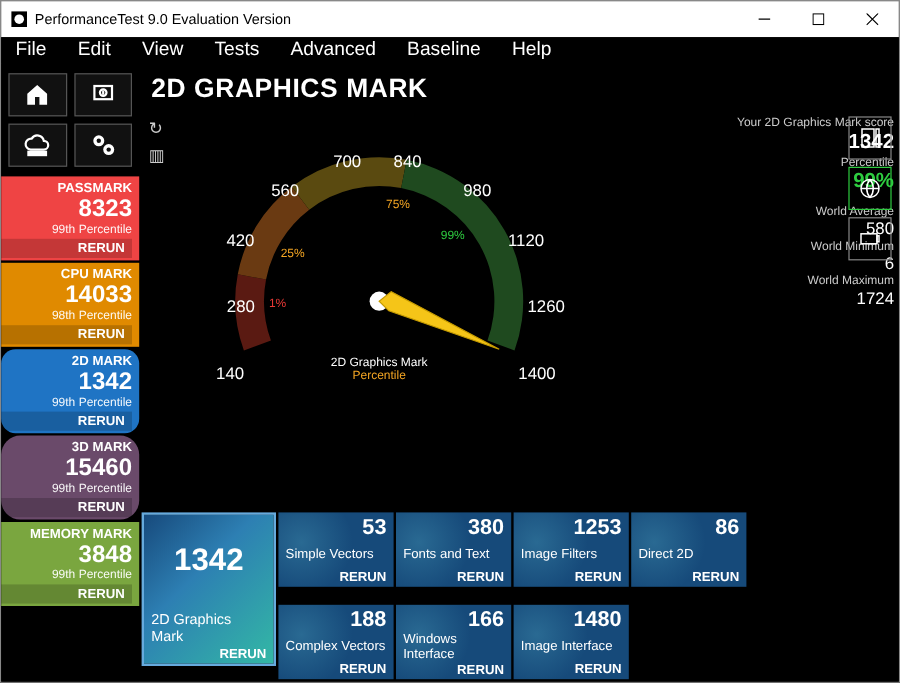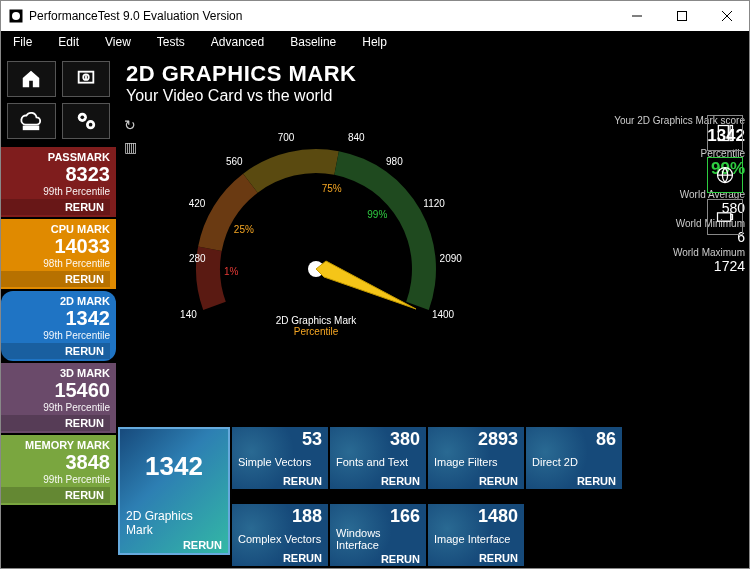--- a/index.html
+++ b/index.html
@@ -2,42 +2,42 @@
 <html><head>
 <meta charset="utf-8">
 <style>
 * { margin: 0; padding: 0; box-sizing: border-box; font-family: "Segoe UI", Arial, sans-serif; }
 body { background: #fff; }
 .window { width: 750px; height: 569px; background: #000; display: flex; flex-direction: column; border: 1px solid #888; }
 .titlebar { height: 30px; background: #fff; display: flex; align-items: center; padding: 0 0 0 8px; color: #000; font-size: 12px; }
 .titlebar .spacer { flex: 1; }
 .titlebar .winbtn { width: 45px; height: 30px; display: flex; align-items: center; justify-content: center; font-size: 14px; color: #000; }
 .titlebar .winbtn svg { width: 10px; height: 10px; }
-.menubar { height: 22px; background: #000; display: flex; align-items: center; padding: 0 4px; color: #fff; font-size: 12px; }
+.menubar { height: 22px; background: #000; display: flex; align-items: center; padding: 0 4px; color: #fff; font-size: 16px; }
 .menubar .menu-item { padding: 0 18px 0 8px; cursor: default; }
 .content { flex: 1; display: flex; }
 .sidebar { width: 115px; background: #000; display: flex; flex-direction: column; }
 .nav-icons { display: grid; grid-template-columns: 1fr 1fr; gap: 6px; padding: 8px 6px 6px 6px; }
 .nav-icon { height: 36px; background: #111; border: 1px solid #555; display: flex; align-items: center; justify-content: center; }
 .nav-icon svg { width: 22px; height: 22px; }
 .summary-card { margin: 2px 0; padding: 4px 6px 2px 0; color: #fff; text-align: right; position: relative; }
 .summary-card .label { font-size: 11px; font-weight: 600; }
 .summary-card .score { font-size: 20px; font-weight: 700; }
 .summary-card .pct { font-size: 10px; opacity: 0.95; margin-bottom: 2px; }
 .summary-card .rerun { font-size: 11px; font-weight: 700; background: rgba(0,0,0,0.18); padding: 2px 6px 2px 0; }
 .main { flex: 1; background: #000; display: flex; flex-direction: column; }
 .header { padding: 8px 10px 4px 10px; color: #fff; }
 .header h1 { font-size: 22px; font-weight: 600; letter-spacing: .5px; }
 .header p { font-size: 16px; font-weight: 300; }
 .mid { display: flex; flex: 1; }
 .gauge-wrap { flex: 1; position: relative; }
 .tool-icons { position: absolute; top: 8px; left: 8px; display: flex; flex-direction: column; gap: 6px; color: #ccc; }
 .tool-icons span { font-size: 14px; }
 .gauge { position: absolute; left: 50px; top: 0; width: 300px; height: 240px; }
-.gauge .tick-label { position: absolute; font-size: 10px; color: #fff; }
+.gauge .tick-label { position: absolute; font-size: 14px; color: #fff; margin-top: 12px; }
 .gauge .pct-label { position: absolute; font-size: 10px; }
 .gauge .center-caption { position: absolute; bottom: 12px; width: 100%; text-align: center; font-size: 10px; color: #fff; }
 .gauge .center-caption .subtitle { color: #f5a623; }
 .stats { width: 165px; padding: 6px 4px 0 0; color: #fff; }
 .stats .row { text-align: right; margin-bottom: 2px; }
 .stats .lbl { font-size: 10px; color: #ccc; }
 .stats .val { font-size: 17px; font-weight: 700; color: #fff; }
 .stats .val.green { color: #2ecc40; }
 .side-icon { width: 36px; height: 36px; border: 1px solid #888; display: flex; align-items: center; justify-content: center; }
 .side-icon svg { width: 20px; height: 20px; stroke: #fff; fill: none; stroke-width: 1.5; }
@@ -117,57 +117,56 @@
         <div class="nav-icon">
             <svg viewBox="0 0 24 24" fill="#fff">
               <circle cx="8" cy="8" r="5"></circle>
               <circle cx="8" cy="8" r="2" fill="#111"></circle>
               <circle cx="17" cy="16" r="5"></circle>
               <circle cx="17" cy="16" r="2" fill="#111"></circle>
             </svg>
           </div>
       </div>
       <div id="summary-list">
-          <div class="summary-card" style="background: #7f1d1d;">
+          <div class="summary-card" style="background: #ef4444;">
             <div class="label">PASSMARK</div>
     <div class="score">8323</div>
     <div class="pct">99th Percentile</div>
     <div class="rerun">RERUN</div>
           </div>
           <div class="summary-card" style="background: rgb(224, 138, 0);">
             <div class="label">CPU MARK</div>
     <div class="score">14033</div>
     <div class="pct">98th Percentile</div>
     <div class="rerun">RERUN</div>
           </div>
           <div class="summary-card" style="background: rgb(31, 116, 196); border-radius: 12px;">
             <div class="label">2D MARK</div>
     <div class="score">1342</div>
     <div class="pct">99th Percentile</div>
     <div class="rerun">RERUN</div>
           </div>
-          <div class="summary-card" style="background: rgb(106, 74, 106);">
+          <div class="summary-card" style="background: rgb(106, 74, 106); border-radius: 16px;">
             <div class="label">3D MARK</div>
     <div class="score">15460</div>
     <div class="pct">99th Percentile</div>
     <div class="rerun">RERUN</div>
           </div>
           <div class="summary-card" style="background: rgb(122, 166, 63);">
             <div class="label">MEMORY MARK</div>
     <div class="score">3848</div>
     <div class="pct">99th Percentile</div>
     <div class="rerun">RERUN</div>
           </div>
         </div>
     </div>
 
     <div class="main">
       <div class="header">
         <h1>2D GRAPHICS MARK</h1>
-        <p>Your Video Card vs the world</p>
       </div>
 
       <div class="mid" style="position:relative">
         <div class="gauge-wrap">
           <div class="tool-icons">
             <span>↻</span>
             <span>▥</span>
           </div>
           <div class="gauge">
             <svg width="300" height="230" viewBox="0 0 300 230">
@@ -179,24 +178,24 @@
                 </g>
               <circle cx="150" cy="160" r="8" fill="#fff"></circle>
               <polygon points="150,160 160,152 250,200 158,168" fill="#f5c518" stroke="#c49a00"></polygon>
             </svg>
             <div id="tick-labels">
                 <span class="tick-label" style="left:14.081188814688275px;top:199.8306992056396px">140</span>
                 <span class="tick-label" style="left:23px;top:143.61601562996123px">280</span>
                 <span class="tick-label" style="left:22.675197005519806px;top:89.26291169425048px">420</span>
                 <span class="tick-label" style="left:59.98074871182662px;top:46.51549217082416px">560</span>
                 <span class="tick-label" style="left:111.63168112125894px;top:23.037262994414846px">700</span>
-                <span class="tick-label" style="left:182px;top:23.037262994414846px">840</span>
+                <span class="tick-label" style="left:162px;top:23.037262994414846px">840</span>
                 <span class="tick-label" style="left:220.01925128817334px;top:46.5154921708241px">980</span>
                 <span class="tick-label" style="left:257.3248029944802px;top:89.26291169425045px">1120</span>
-                <span class="tick-label" style="left:273.5970541164842px;top:143.61601562996123px">2090</span>
+                <span class="tick-label" style="left:273.5970541164842px;top:143.61601562996123px">1260</span>
                 <span class="tick-label" style="left:265.9188111853117px;top:199.8306992056396px">1400</span>
                 <span class="pct-label" style="left:58.07192793189361px;top:157.4338036057944px;color:#e53935">1%</span>
                 <span class="pct-label" style="left:67.86881702493746px;top:114.9988148562374px;color:#f5a623">25%</span>
                 <span class="pct-label" style="left:155.6463376208767px;top:73.50657095729156px;color:#f5a623">75%</span>
                 <span class="pct-label" style="left:201.31944342087962px;top:99.5580505625162px;color:#2ecc40">99%</span>
               </div>
             <div class="center-caption">
               <span>2D Graphics Mark</span><br>
               <span class="subtitle">Percentile</span>
             </div>
@@ -262,21 +261,21 @@
                 <div class="score">53</div>
       <div class="label">Simple Vectors</div>
       <div class="rerun">RERUN</div>
               </div>
               <div class="test-card sub-card">
                 <div class="score">380</div>
       <div class="label">Fonts and Text</div>
       <div class="rerun">RERUN</div>
               </div>
               <div class="test-card sub-card">
-                <div class="score">2893</div>
+                <div class="score">1253</div>
       <div class="label">Image Filters</div>
       <div class="rerun">RERUN</div>
               </div>
               <div class="test-card sub-card">
                 <div class="score">86</div>
       <div class="label">Direct 2D</div>
       <div class="rerun">RERUN</div>
               </div>
             </div>
           <div class="tests-cols" id="row1">

